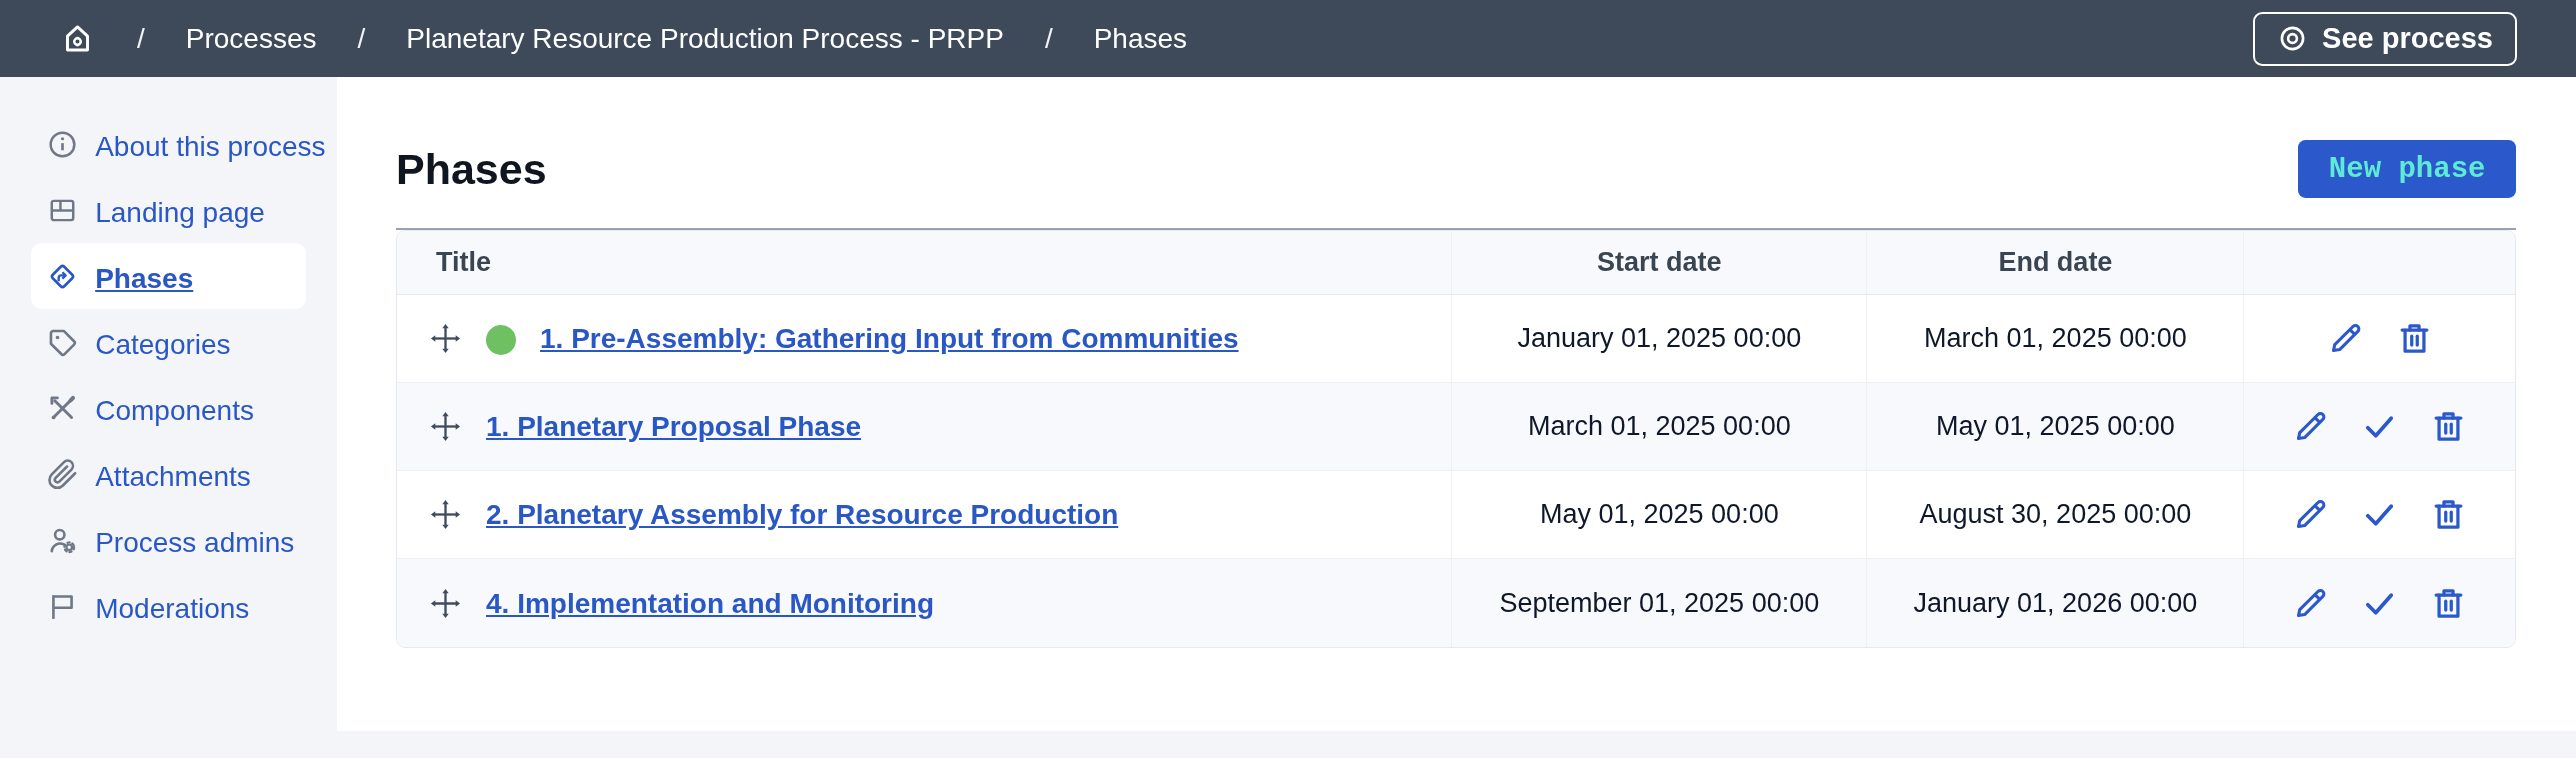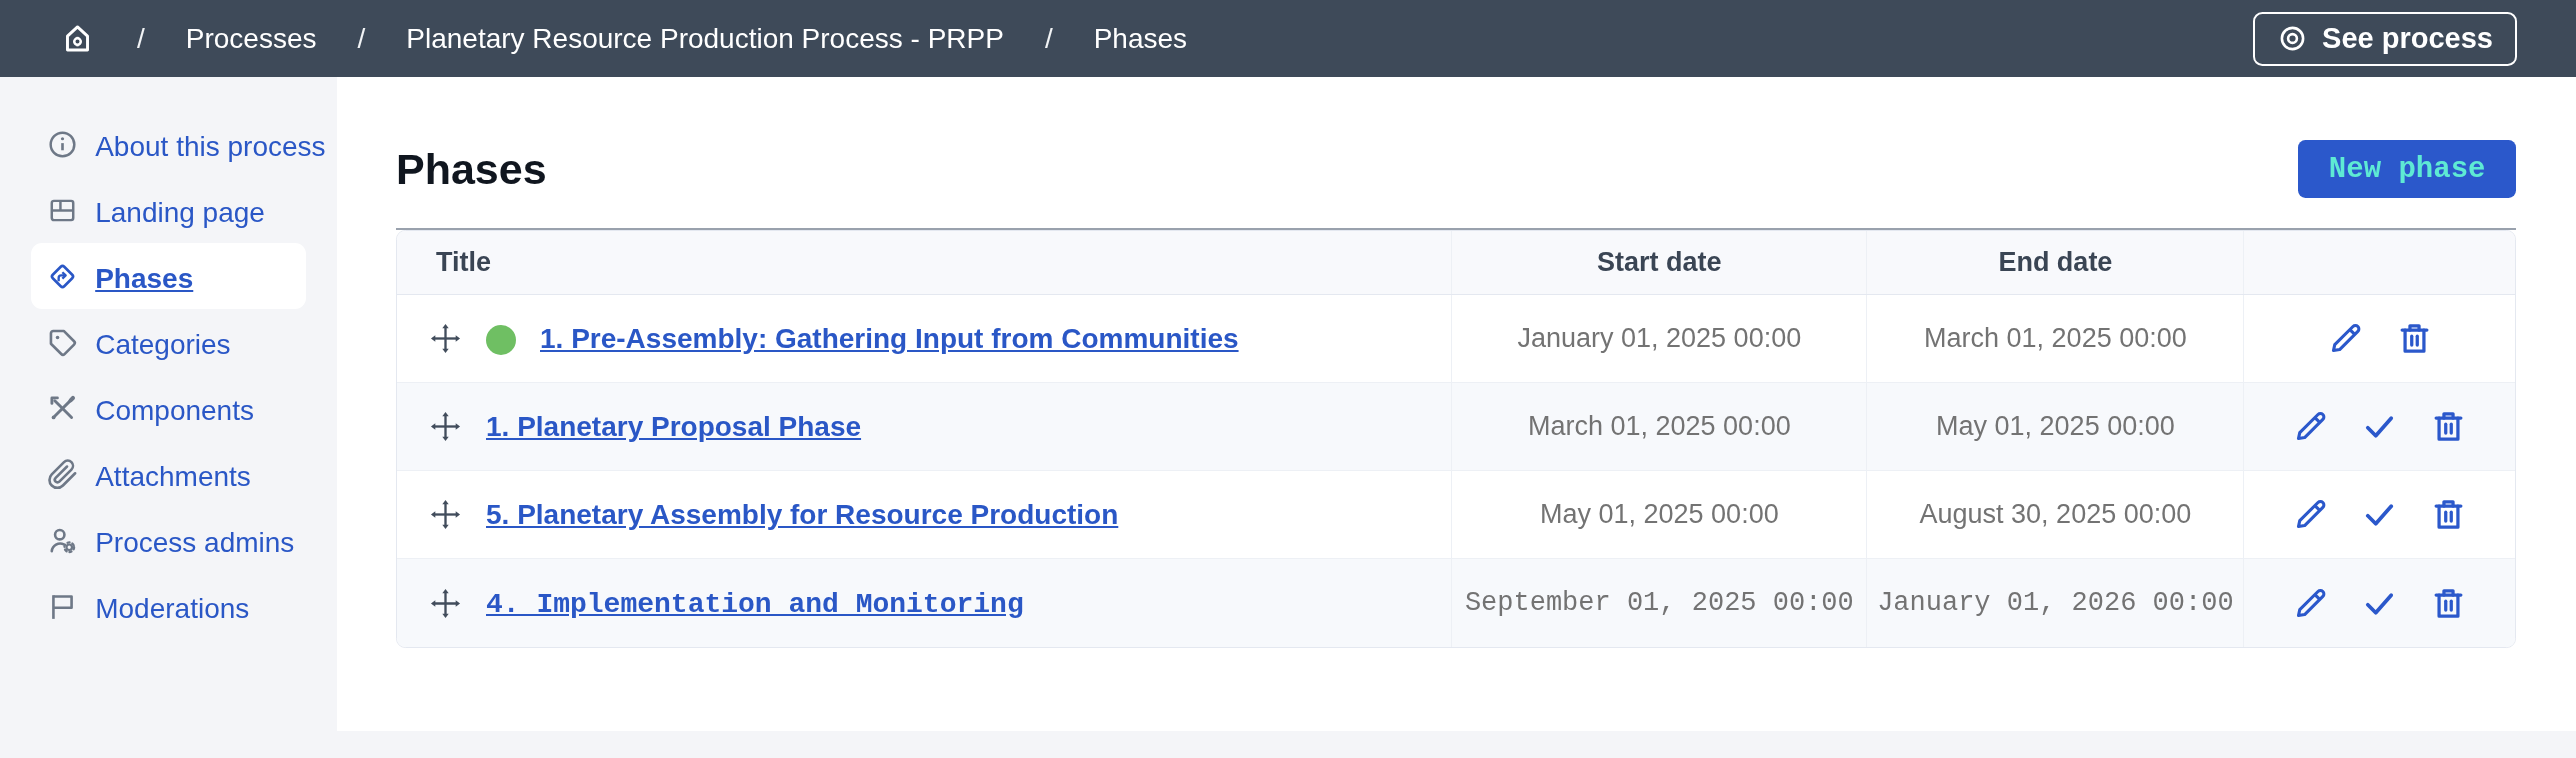--- a/index.html
+++ b/index.html
@@ -60,28 +60,28 @@
   table { width:100%; border-collapse:collapse; table-layout:fixed; }
   col.c-title { width:49.8%; } col.c-start { width:19.6%; }
   col.c-end { width:17.8%; } col.c-actions { width:12.8%; }
   thead th {
     height:64px; background:#f8f9fc; font-size:27px; font-weight:700; color:#3a4554;
     border-bottom:1.4px solid #e4e8f0; border-right:1.4px solid #edf0f5; text-align:center;
   }
   thead th:first-child { text-align:left; padding-left:39px; }
   thead th:last-child, tbody td:last-child { border-right:none; }
   tbody td { height:88px; border-right:1.4px solid #edf0f5; border-bottom:1.4px solid #edf0f5; }
-  tbody tr:last-child td { border-bottom:none;font-family:Liberation Mono, monospace; }
+  tbody tr:last-child td { border-bottom:none; }
   tbody tr:nth-child(even) { background:#f7f9fc; }
   .tflex { display:flex; align-items:flex-end; gap:24px; padding-left:31px; }
   .drag-handle { color:#424d5c; width:33px; height:33px; cursor:grab; flex:0 0 33px; }
   .drag-handle svg { width:33px; height:33px; }
   .dot { width:30px; height:30px; border-radius:50%; background:#6fbf63; flex:0 0 30px; }
   .phase-link { font-size:28px; font-weight:700; color:#2a57c6; text-decoration:underline; white-space:nowrap; }
-  .date-cell { text-align:center; font-size:27px; color:#737373; }
+  .date-cell { text-align:center; font-size:27px; color:#0f172a; }
   .actions-flex { display:flex; align-items:center; justify-content:center; gap:30px; }
   .icon-btn { background:none; border:none; padding:0; width:39px; height:39px; color:#2b58cb; cursor:pointer; }
   .icon-btn svg { width:39px; height:39px; }
 
   .footer-strip { height:28px; background:#f4f5f8; }
 </style>
 </head>
 <body>
 
 <header class="topbar">
@@ -321,21 +321,21 @@
                 <span class="drag-handle">
                   <svg viewBox="0 0 24 24" stroke="currentColor" fill="currentColor" stroke-width="1.7">
                     <line x1="12" y1="4" x2="12" y2="20"></line>
                       <line x1="4" y1="12" x2="20" y2="12"></line>
                     <path d="M12 1.4 L9.7 4.6 H14.3 Z" stroke="none"></path>
                       <path d="M12 22.6 L9.7 19.4 H14.3 Z" stroke="none"></path>
                     <path d="M1.4 12 L4.6 9.7 V14.3 Z" stroke="none"></path>
                       <path d="M22.6 12 L19.4 9.7 V14.3 Z" stroke="none"></path>
                   </svg>
                 </span>
-                <a class="phase-link">5. Planetary Assembly for Resource Production</a>
+                <a class="phase-link">2. Planetary Assembly for Resource Production</a>
               </div>
             </td>
             <td class="date-cell">May 01, 2025 00:00</td>
             <td class="date-cell">August 30, 2025 00:00</td>
             <td>
               <div class="actions-flex">
                 <button class="icon-btn">
                   <svg viewBox="0 0 24 24" fill="none" stroke="currentColor" stroke-width="1.9" stroke-linejoin="round">
                     <path d="M4.6 19.4 L5.4 15.8 L16.6 4.6 a2.1 2.1 0 0 1 3 3 L8.4 18.8 L4.6 19.4 Z"></path>
                     <line x1="14.7" y1="6.5" x2="17.7" y2="9.5"></line>

